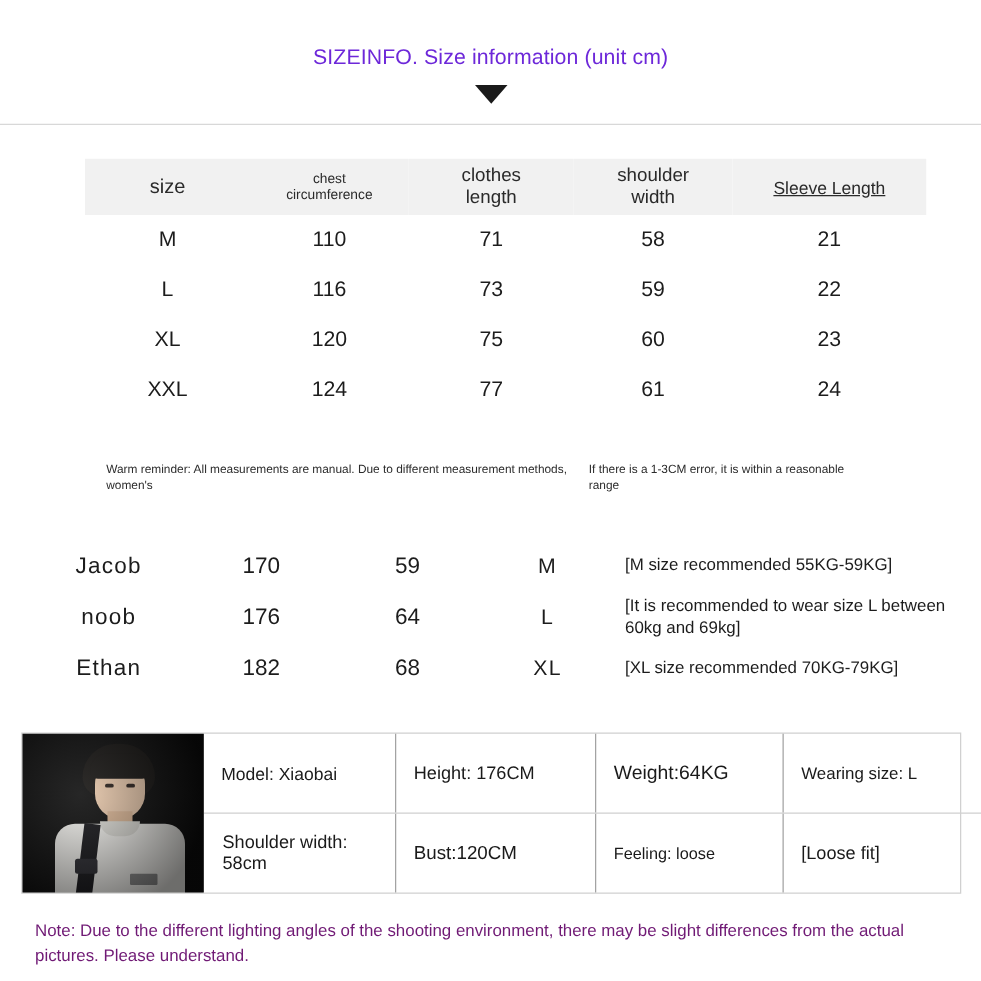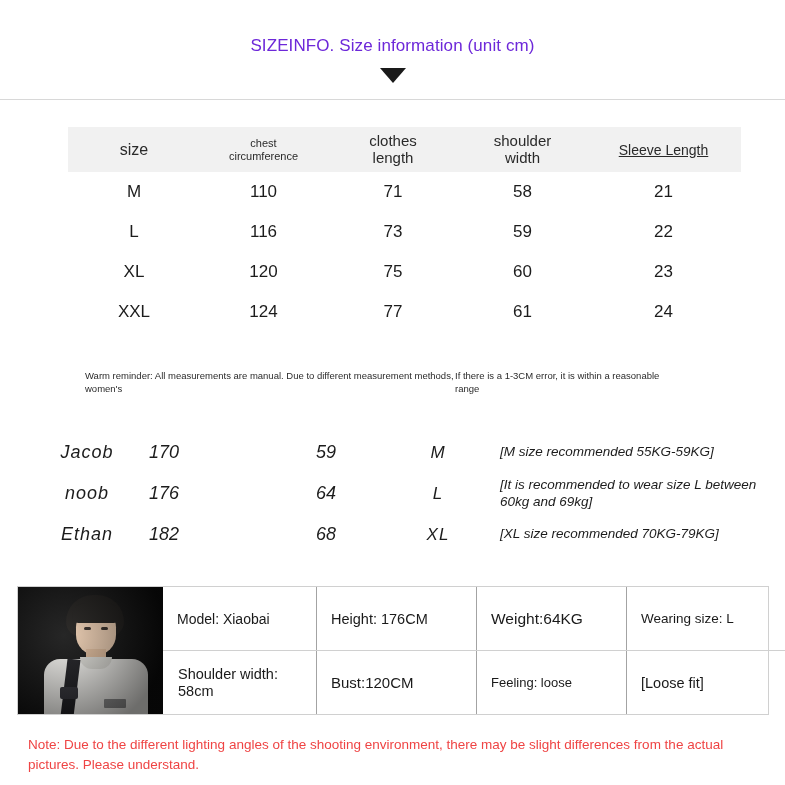--- a/index.html
+++ b/index.html
@@ -85,20 +85,21 @@
   }
   .hdr-2line { display: block; }
 
   
   .warm-wrap {
     position: absolute;
     top: 370px;
     left: 85px;
     width: 620px;
     display: flex;
+    gap: 16px;
   }
   .warm-left {
     width: 370px;
     font-size: 9.5px;
     line-height: 1.35;
     color: #2b2b2b;
   }
   .warm-right {
     width: 230px;
     font-size: 9.5px;
@@ -111,32 +112,31 @@
     position: absolute;
     top: 432px;
     left: 26px;
     width: 740px;
     border-collapse: collapse;
     table-layout: fixed;
   }
   .rec-table tr { height: 41px; }
   .rec-table td {
     vertical-align: middle;
-    font-style: italic;
   }
   .rec-name {
     width: 120px;
     text-align: center;
     font-size: 18px;
     letter-spacing: 1px;
     color: #1c1c1c;
   }
   .rec-h {
     width: 120px;
-    text-align: left;
+    text-align: center;
     font-size: 18px;
     color: #1c1c1c;
   }
   .rec-w {
     width: 110px;
     text-align: center;
     font-size: 18px;
     color: #1c1c1c;
   }
   .rec-s {
@@ -281,21 +281,21 @@
   .m-loose   { width: 180px; font-size: 14.5px; }
 
   
   .footer-note {
     position: absolute;
     top: 735px;
     left: 28px;
     width: 725px;
     font-size: 13.5px;
     line-height: 1.5;
-    color: #ef4444;
+    color: #701a75;
   }
 </style>
 </head>
 <body>
 
 <div class="page">
 
   <div class="header-title">SIZEINFO. Size information (unit cm)</div>
   <div class="arrow-down"></div>
   <div class="divider-top"></div>

